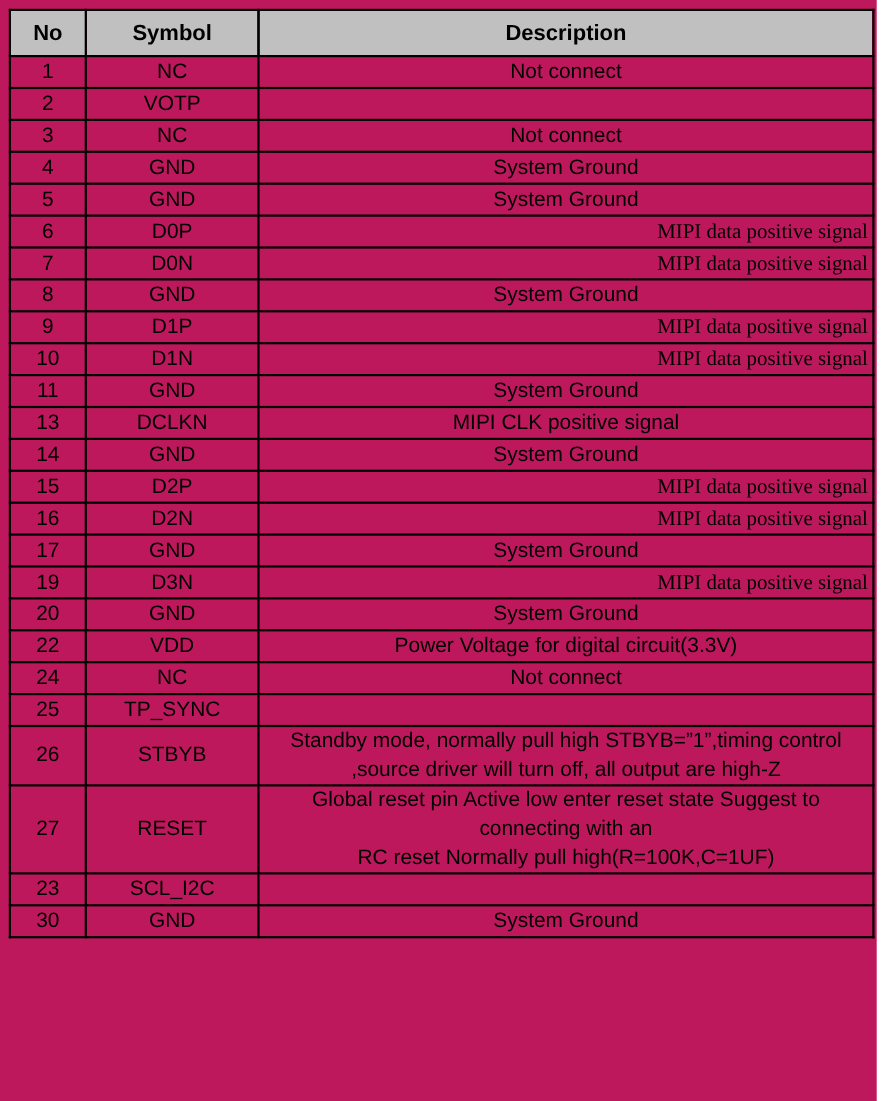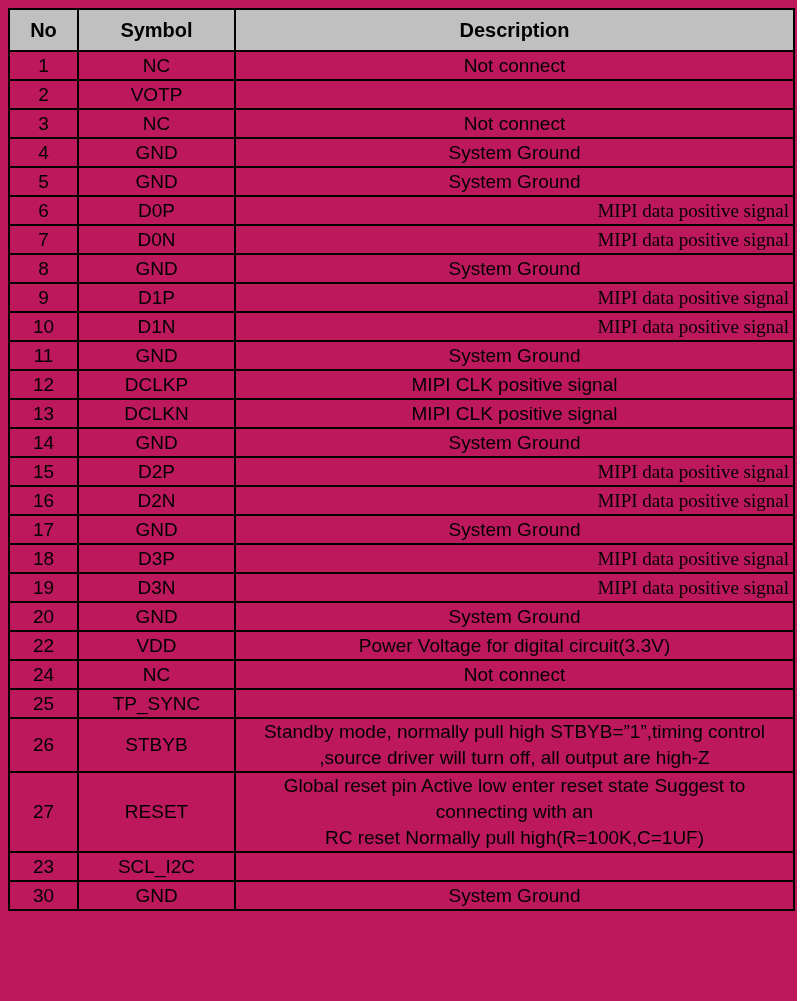--- a/index.html
+++ b/index.html
@@ -128,25 +128,20 @@
           <td>10</td>
           <td>D1N</td>
           <td class="desc-serif">MIPI data positive signal</td>
         </tr>
         <tr>
           <td>11</td>
           <td>GND</td>
           <td class="desc-sans">System Ground</td>
         </tr>
         <tr>
-          <td>12</td>
-          <td>DCLKP</td>
-          <td class="desc-sans">MIPI CLK positive signal</td>
-        </tr>
-        <tr>
           <td>13</td>
           <td>DCLKN</td>
           <td class="desc-sans">MIPI CLK positive signal</td>
         </tr>
         <tr>
           <td>14</td>
           <td>GND</td>
           <td class="desc-sans">System Ground</td>
         </tr>
         <tr>
@@ -156,25 +151,20 @@
         </tr>
         <tr>
           <td>16</td>
           <td>D2N</td>
           <td class="desc-serif">MIPI data positive signal</td>
         </tr>
         <tr>
           <td>17</td>
           <td>GND</td>
           <td class="desc-sans">System Ground</td>
-        </tr>
-        <tr>
-          <td>18</td>
-          <td>D3P</td>
-          <td class="desc-serif">MIPI data positive signal</td>
         </tr>
         <tr>
           <td>19</td>
           <td>D3N</td>
           <td class="desc-serif">MIPI data positive signal</td>
         </tr>
         <tr>
           <td>20</td>
           <td>GND</td>
           <td class="desc-sans">System Ground</td>

